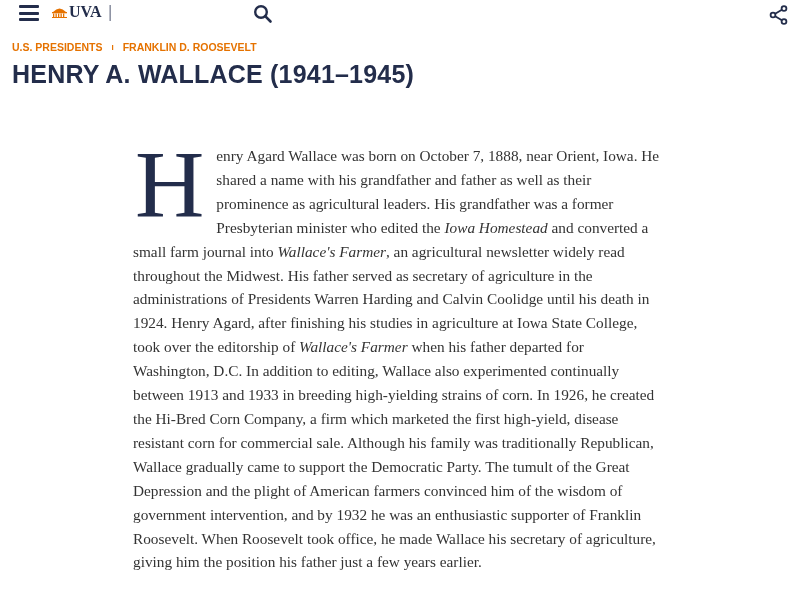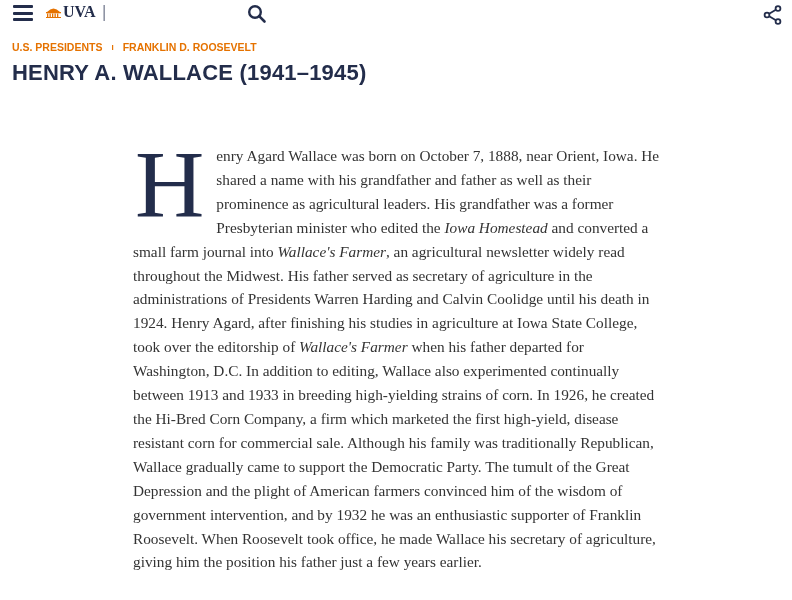--- a/index.html
+++ b/index.html
@@ -1,29 +1,29 @@
 <!DOCTYPE html>
 <html><head>
 <meta charset="utf-8">
 <style>
   html, body { margin: 0; padding: 0; background: #fff; }
   body { width: 792px; height: 600px; overflow: hidden; position: relative; font-family: "Liberation Sans", sans-serif; }
-  .topbar { position: absolute; left: 1px; top: 0; width: 779px; height: 30px; text-align: center; }
+  .topbar { position: absolute; left: 7px; top: 0; width: 779px; height: 30px; text-align: center; }
   .menu-btn { position: absolute; left: 12px; top: 5px; width: 20px; height: 16px; cursor: pointer; }
   .menu-btn span { display: block; height: 3px; background: #232d4b; margin-bottom: 3.5px; border-radius: 1px; }
   .logo { position: absolute; left: 45px; top: 3px; display: flex; align-items: center; font-family: "Liberation Serif", serif; font-weight: bold; font-size: 16px; color: #232d4b; white-space: nowrap; }
   .logo .dome { width: 15px; height: 12px; margin-right: 2px; }
   .logo .uva { letter-spacing: 0px; }
   .logo .sep { margin: 0 7px; font-weight: normal; }
   .search-btn { position: absolute; left: 246px; top: 4px; width: 20px; height: 20px; cursor: pointer; }
   .share-btn { position: absolute; left: 761px; top: 4px; width: 22px; height: 22px; cursor: pointer; }
   .breadcrumb { position: absolute; left: 12px; top: 41px; font-size: 10.5px; font-weight: bold; color: #e57200; display: flex; align-items: center; }
   .breadcrumb a { color: #e57200; text-decoration: none; }
   .breadcrumb .bsep { color: #e57200; font-size: 8px; margin: 0 9px; }
-  h1 { position: absolute; left: 12px; top: 60px; margin: 0; font-size: 22px; font-weight: bold; color: #232d4b; letter-spacing: 0.2px; white-space: nowrap; }
+  h1 { position: absolute; left: 12px; top: 60px; margin: 0; font-size: 25px; font-weight: bold; color: #232d4b; letter-spacing: 0.2px; white-space: nowrap; }
   .article { position: absolute; left: 133px; top: 144px; width: 530px; font-family: "Liberation Serif", serif; font-size: 15.3px; line-height: 23.9px; color: #333; }
   .dropcap { float: left; font-family: "Liberation Serif", serif; font-size: 96px; line-height: 70px; height: 72px; color: #232d4b; margin: 4px 12px 0 2px; padding-top: 2px; }
 </style>
 </head>
 <body>
 
 <div class="topbar">
   <div class="menu-btn">
       <span></span>
       <span></span>

